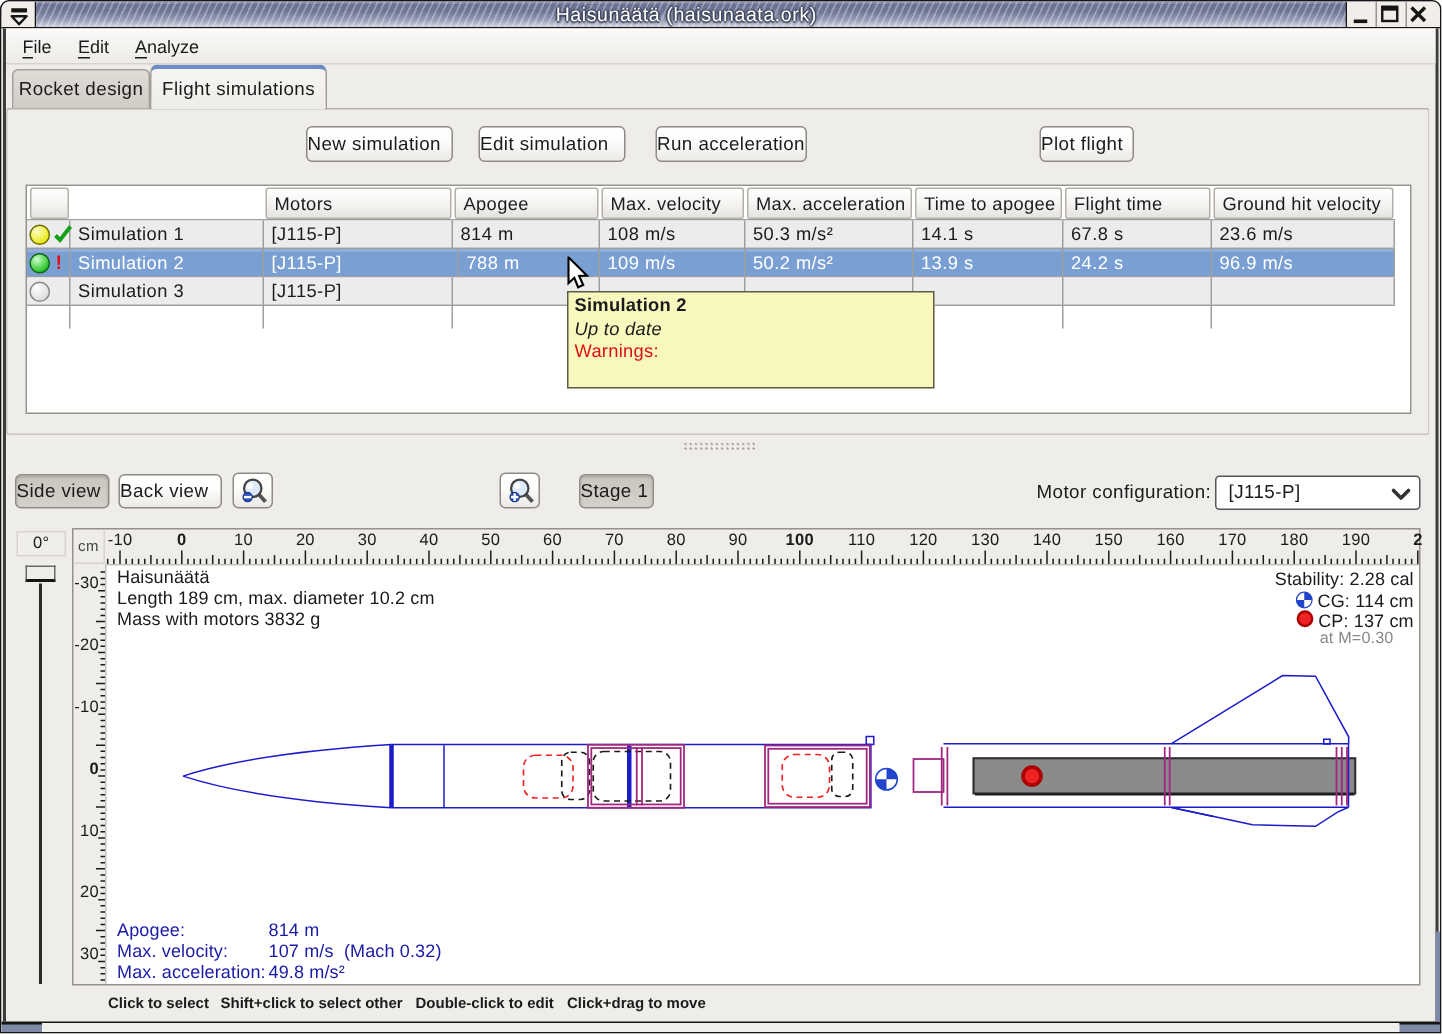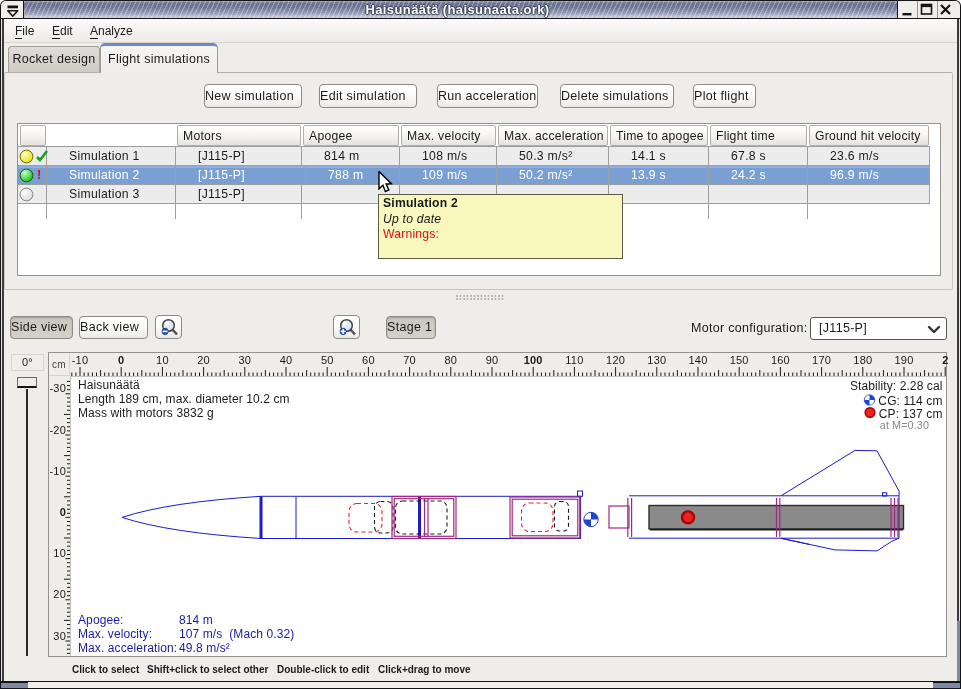--- a/index.html
+++ b/index.html
@@ -14,21 +14,21 @@
 #brd-r2{right:2px;top:19px;width:2px;bottom:1px;background:#3c3c3c}
 #brd-b{left:1px;right:1px;bottom:1px;height:7px;background:#f1efec;border-top:1px solid #151515}
 #brd-b .cl,#brd-b .cr{position:absolute;top:0;bottom:0;width:27px;background:#7e89a7;border-top:1px solid #151515}
 #brd-b .cl{left:0}.cr{right:0}
 #grip-r{right:1px;bottom:8px;width:3px;height:60px;background:#7e89a7}
 
 #title{left:1px;top:1px;right:1px;height:18px;border-radius:5px 5px 0 0;overflow:hidden;background:
  repeating-linear-gradient(115deg, rgba(255,255,255,0.28) 0 1.3px, rgba(255,255,255,0) 1.3px 4.2px),
  linear-gradient(#9ea5bd 0%, #6a7193 12%, #6e7595 38%, #959cb5 72%, #c9cdda 96%, #c2c6d6 100%);
  border-bottom:1px solid #151515}
-#ttext{position:absolute;left:24px;right:70px;top:0;height:17px;text-align:center;font-size:13px;font-weight:bold;color:#fff;
+#ttext{position:absolute;left:24px;right:70px;top:0;height:17px;text-align:center;font-size:13px;font-weight:normal;color:#fff;
  line-height:18px;letter-spacing:0.4px;text-shadow:0 1px 1px #3a3f55,0 -1px 1px #3a3f55,1px 0 1px #3a3f55,-1px 0 1px #3a3f55}
 #mbtn{position:absolute;left:0;top:0;width:23px;height:18px;background:#f1eeea;border-right:1px solid #151515;border-radius:5px 0 0 0}
 #wbtns{position:absolute;right:0;top:0;width:63px;height:18px;background:#f1eeea;border-left:1px solid #151515;border-radius:0 5px 0 0}
 #wbtns .sep{position:absolute;top:0;bottom:0;width:1px;background:#9a968f}
 
 #menubar{left:4px;top:19px;right:4px;height:24px;background:linear-gradient(#fbfaf9,#edebe7);border-bottom:1px solid #d7d3cd;
  font-size:12px;letter-spacing:0;color:#1b1b1b}
 #menubar span{position:absolute;top:5px}
 #menubar u{text-decoration:none;border-bottom:1px solid #1b1b1b;padding-bottom:0px}
 
@@ -40,21 +40,21 @@
 #nb{left:4px;top:72px;width:949px;height:218px;background:#efedea;border:1px solid #c9c5bf;border-top:1px solid #b5b1ab;border-radius:2px}
 
 .btn{position:absolute;height:24px;background:linear-gradient(#ffffff,#fdfdfc 40%,#eceae7);border:1px solid #8f8b84;border-radius:4px;
  font-size:12.5px;color:#1b1b1b;line-height:22px}
 .btn.pressed{background:linear-gradient(#c9c5bf,#d4d0ca);box-shadow:inset 0 1px 2px rgba(0,0,0,0.2)}
 
 #scrollpane{left:17px;top:123px;width:924px;height:153px;background:#ffffff;border:1px solid #95918b}
 .hcell{position:absolute;top:1px;height:21px;background:linear-gradient(#ffffff,#f4f3f1 55%,#e5e3df);border:1px solid #b3afa8;border-radius:2px;
  font-size:12.2px;letter-spacing:0.25px;color:#1b1b1b;line-height:20px;padding-left:5px;white-space:nowrap}
 .trow{position:absolute;left:0px;width:912px;height:18px;font-size:12.2px;letter-spacing:0.3px;white-space:nowrap;color:#1b1b1b;line-height:18px}
-.trow .c{position:absolute;top:0;height:34px;padding-left:22px;border-left:1px solid #9e9e9e;overflow:hidden}
+.trow .c{position:absolute;top:0;height:34px;padding-left:5px;border-left:1px solid #9e9e9e;overflow:hidden}
 .trow .c:first-child{border-left:none}
 .trow{border-right:1px solid #9e9e9e}
 .gridh{position:absolute;left:0;width:912px;height:1px;background:#9e9e9e}
 
 #tooltip{left:378px;top:194px;width:245px;height:65px;background:#f7f7be;border:1px solid #5c5c46;font-size:12.2px;letter-spacing:0.2px;white-space:nowrap;color:#1b1b1b;
  padding:1px 0 0 4px;line-height:15.6px}
 
 #splitdots{left:456px;top:295px;width:48px;height:5px;
  background-image:radial-gradient(circle 0.8px at 1px 1px,#a8a49e 90%,transparent 100%);background-size:3.5px 3px}
 
@@ -104,21 +104,20 @@
    <span style="left:48px"><u>E</u>dit</span>
    <span style="left:86px"><u>A</u>nalyze</span>
  </div>
  <div class="abs" id="nb"></div>
  <div class="tab" id="tab1">Rocket design</div>
  <div class="tab" id="tab2">Flight simulations</div>
 
  <div class="btn" style="left:204px;top:84px;width:98px">New simulation</div>
  <div class="btn" style="left:319px;top:84px;width:98px">Edit simulation</div>
  <div class="btn" style="left:437px;top:84px;width:101px">Run acceleration</div>
- <div class="btn" style="left:560px;top:84px;width:114px">Delete simulations</div>
  <div class="btn" style="left:693px;top:84px;width:63px">Plot flight</div>
 
  <div class="abs" id="scrollpane">
    <div class="hcell" style="left:2px;width:26px"></div>
 <div class="hcell" style="left:159px;width:124px">Motors</div>
 <div class="hcell" style="left:285px;width:96px">Apogee</div>
 <div class="hcell" style="left:383px;width:95px">Max. velocity</div>
 <div class="hcell" style="left:480px;width:110px">Max. acceleration</div>
 <div class="hcell" style="left:592px;width:98px">Time to apogee</div>
 <div class="hcell" style="left:692px;width:97px">Flight time</div>

